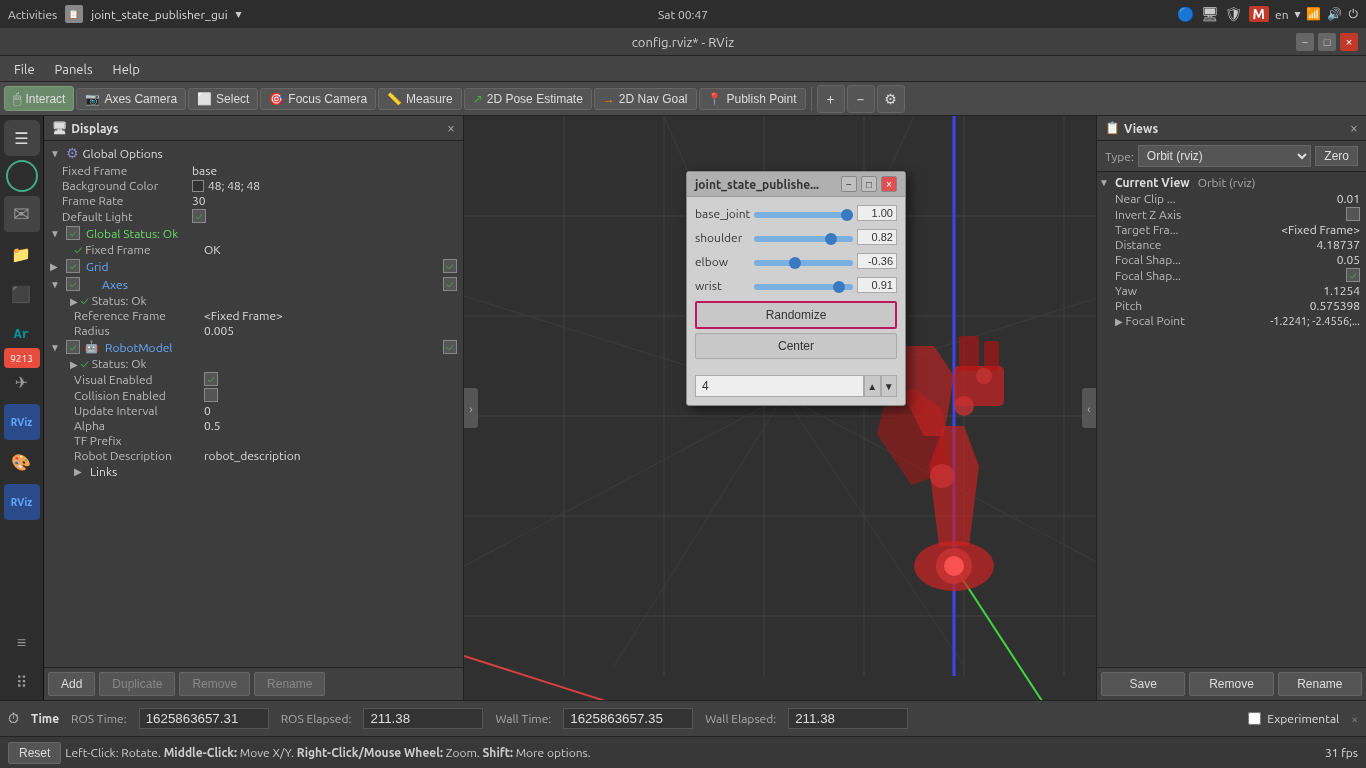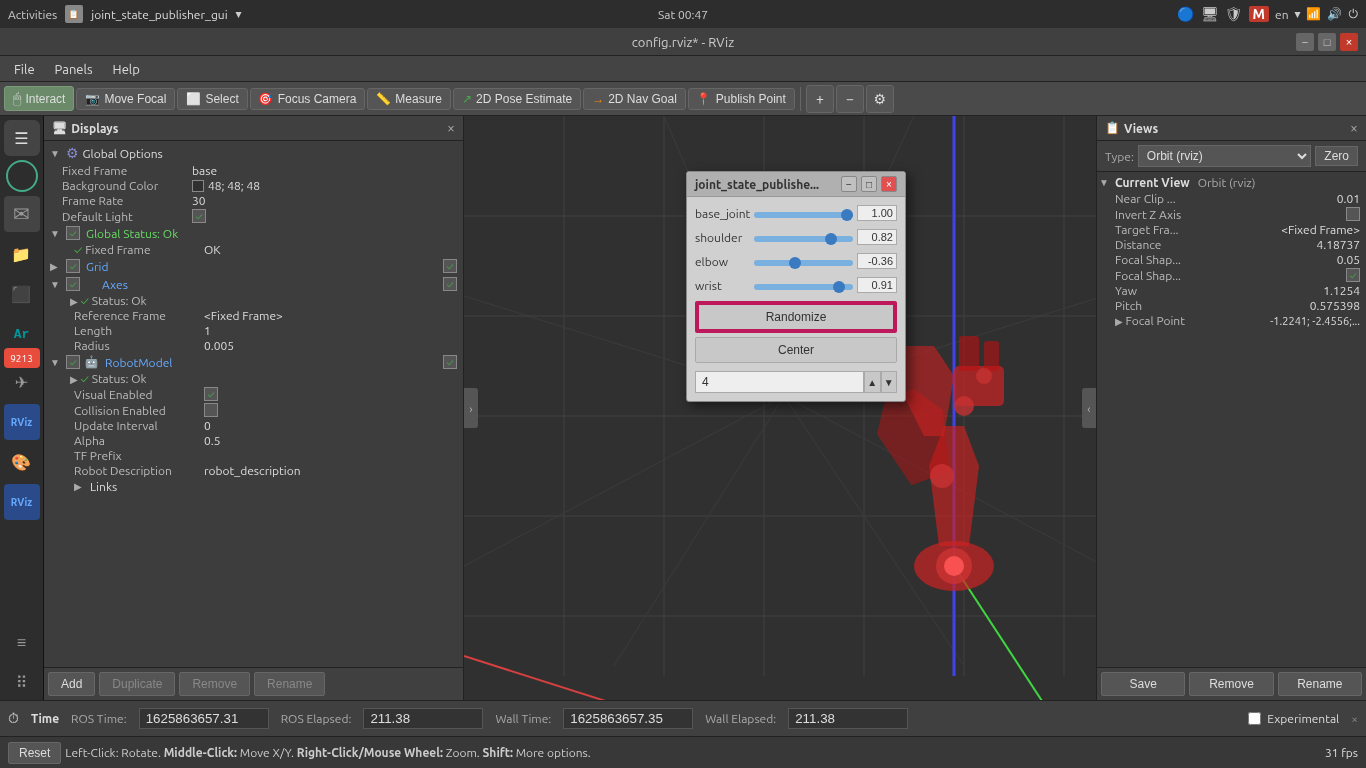--- a/index.html
+++ b/index.html
@@ -92,22 +92,22 @@
     .dialog-btns { display: flex; gap: 4px; }
     .dialog-btn { width: 16px; height: 16px; background: #c0c0c0; border: 1px solid #888; border-radius: 2px; cursor: pointer; display: flex; align-items: center; justify-content: center; font-size: 10px; color: #333; }
     .dialog-btn.close { background: #e05050; color: white; }
     .dialog-content { padding: 8px; }
     .joint-row { display: flex; align-items: center; margin-bottom: 8px; }
     .joint-label { width: 55px; font-size: 12px; color: #333; }
     .joint-input { width: 40px; border: 1px solid #aaa; background: #eee; font-size: 11px; padding: 1px 3px; text-align: right; color: #333; }
     .joint-slider-container { flex: 1; margin: 0 4px; }
     .joint-slider { width: 100%; height: 6px; -webkit-appearance: none; background: #7ab0e0; border-radius: 3px; outline: none; cursor: pointer; }
     .joint-slider::-webkit-slider-thumb { -webkit-appearance: none; width: 12px; height: 12px; border-radius: 50%; background: #3a7ac0; cursor: pointer; }
-    .dialog-randomize-btn { width: 100%; padding: 5px; background: #c8c8c8; border: 4px solid #be185d; cursor: pointer; font-size: 12px; color: #333; border-radius: 2px; margin-bottom: 4px; }
-    .dialog-center-btn { width: 100%; padding: 5px; background: #c8c8c8; border: 1px solid #aaa; cursor: pointer; font-size: 12px; color: #333; border-radius: 2px; margin-bottom: 8px; }
+    .dialog-randomize-btn { width: 100%; padding: 5px; background: #c8c8c8; border: 2px solid #be185d; cursor: pointer; font-size: 12px; color: #333; border-radius: 2px; margin-bottom: 4px; }
+    .dialog-center-btn { width: 100%; padding: 5px; background: #c8c8c8; border: 1px solid #aaa; cursor: pointer; font-size: 12px; color: #333; border-radius: 2px; margin-bottom: 16px; }
     .dialog-spinbox { width: 100%; display: flex; }
     .dialog-spinbox input { flex: 1; padding: 3px 6px; border: 1px solid #aaa; background: #eee; font-size: 12px; color: #333; }
     .dialog-spinbox-btn { width: 20px; background: #c8c8c8; border: 1px solid #aaa; cursor: pointer; display: flex; align-items: center; justify-content: center; font-size: 10px; color: #333; }
 
     
     .viewport-svg { position: absolute; top: 0; left: 0; width: 100%; height: 100%; }
 
     
     ::-webkit-scrollbar { width: 8px; height: 8px; }
     ::-webkit-scrollbar-track { background: #333; }
@@ -164,21 +164,21 @@
     <span class="menu-item">Help</span>
   </div>
 
   <div class="toolbar">
     <button class="toolbar-btn active">
       <span style="font-size:14px;">🖱</span>
       <span>Interact</span>
     </button>
     <button class="toolbar-btn">
       <span style="font-size:12px;">📷</span>
-      <span>Move Focal</span>
+      <span>Axes Camera</span>
     </button>
     <button class="toolbar-btn">
       <span style="font-size:12px;">⬜</span>
       <span>Select</span>
     </button>
     <button class="toolbar-btn">
       <span style="font-size:12px;">🎯</span>
       <span>Focus Camera</span>
     </button>
     <button class="toolbar-btn">
@@ -294,24 +294,20 @@
             <span style="color:#4a4;">✓</span>
             <span>Status: Ok</span>
           </span>
         </div>
 
         <div class="prop-row" style="padding-left:28px;">
           <span class="prop-label">Reference Frame</span>
           <span class="prop-value">&lt;Fixed Frame&gt;</span>
         </div>
 
-        <div class="prop-row" style="padding-left:28px;">
-          <span class="prop-label">Length</span>
-          <span class="prop-value">1</span>
-        </div>
 
         <div class="prop-row" style="padding-left:28px;">
           <span class="prop-label">Radius</span>
           <span class="prop-value">0.005</span>
         </div>
 
         <div class="tree-item">
           <span class="tree-arrow">▼</span>
           <span class="tree-check checkbox-checked"></span>
           <span style="font-size:12px;color:#88c;">🤖</span>

